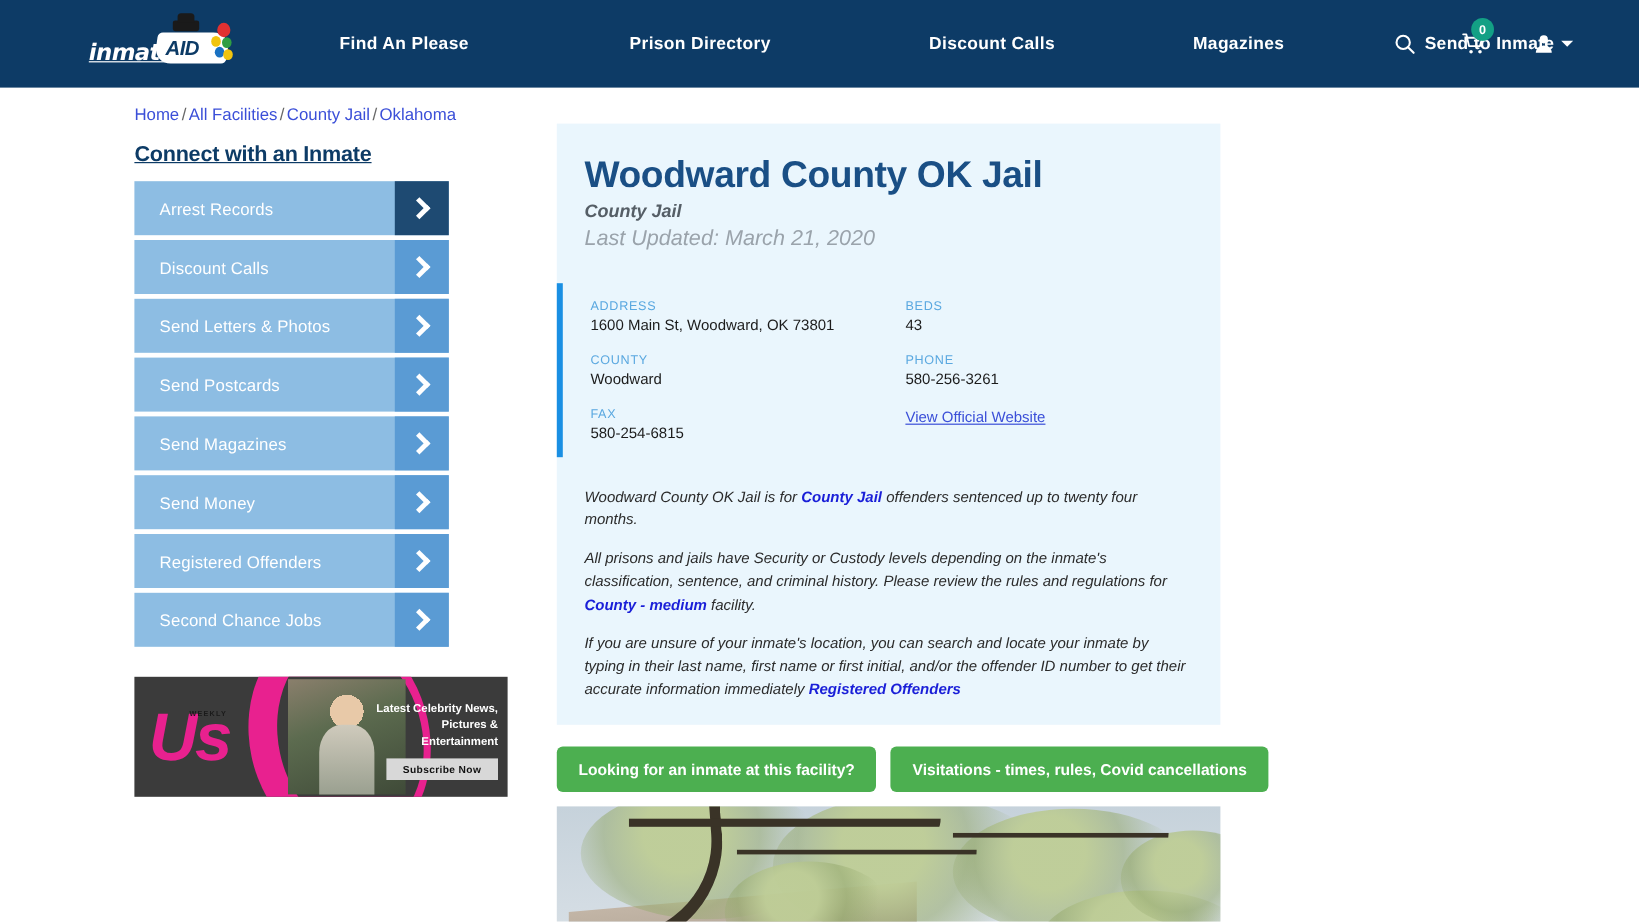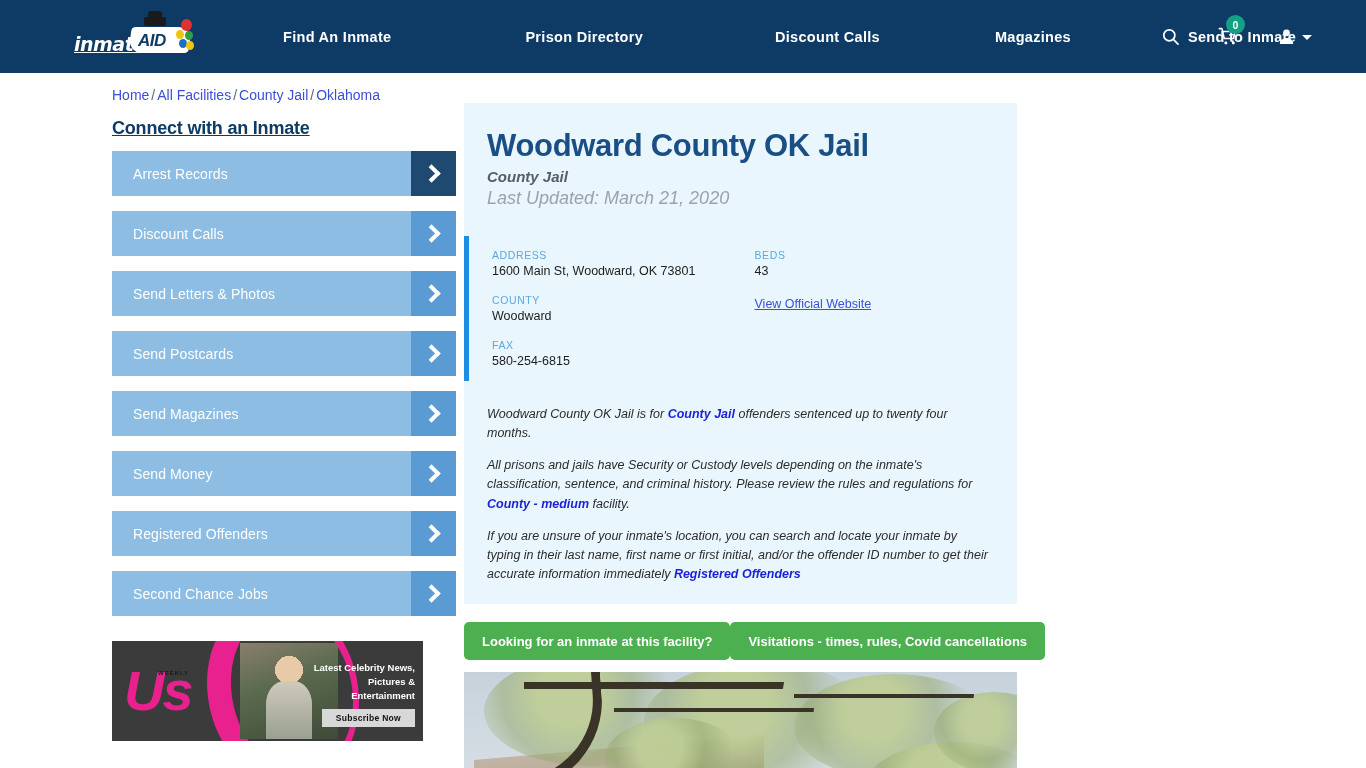--- a/index.html
+++ b/index.html
@@ -153,26 +153,26 @@
   .sidebar-title {
     font-size: 18px;
     font-weight: bold;
     color: #0d3b66;
     text-decoration: underline;
     margin-bottom: 12px;
     letter-spacing: -0.2px;
   }
 
   .side-btn {
-    width: 344px;
+    width: 262px;
     height: 45px;
     background: #8dbde3;
     display: flex;
     align-items: center;
-    margin-bottom: 15px;
+    margin-bottom: 4px;
     cursor: pointer;
     position: relative;
   }
   .side-btn-label {
     color: #ffffff;
     font-size: 14px;
     padding-left: 21px;
     letter-spacing: 0.1px;
   }
   .side-arrow {
@@ -332,20 +332,21 @@
     color: #2b2b2b;
     line-height: 1.53;
     margin-bottom: 13px;
   }
   .para:last-child { margin-bottom: 0; }
   .para b { color: #1a1fd8; font-weight: bold; }
 
   
   .green-row {
     display: flex;
+    gap: 12px;
     margin-top: 18px;
   }
   .green-btn {
     background: #4caf50;
     color: #ffffff;
     font-size: 13px;
     font-weight: bold;
     border: none;
     border-radius: 5px;
     height: 38px;
@@ -415,21 +416,21 @@
     <div class="logo-balloons">
       <span class="bl bl1"></span>
         <span class="bl bl2"></span>
         <span class="bl bl3"></span>
       <span class="bl bl4"></span>
         <span class="bl bl5"></span>
     </div>
   </div>
 
   <div class="nav">
-    <div class="nav-item">Find An Inmate</div>
+    <div class="nav-item">Find An Please</div>
     <div class="nav-sp-1"></div>
     <div class="nav-item">Prison Directory</div>
     <div class="nav-sp-2"></div>
     <div class="nav-item">Discount Calls</div>
     <div class="nav-sp-3"></div>
     <div class="nav-item">Magazines</div>
     <div class="nav-sp-4"></div>
     <div class="nav-item">
       <span>Send to Inmate</span><span class="caret"></span>
     </div>
@@ -551,20 +552,24 @@
             <div class="det-label">FAX</div>
             <div class="det-value">580-254-6815</div>
           </div>
         </div>
         <div class="det-col">
           <div class="det-block">
             <div class="det-label">BEDS</div>
             <div class="det-value">43</div>
           </div>
           <div class="det-block">
+            <div class="det-label">PHONE</div>
+            <div class="det-value">580-256-3261</div>
+          </div>
+          <div class="det-block">
             <div class="det-label"></div>
             <a class="det-link">View Official Website</a>
           </div>
         </div>
       </div>
 
       <div class="paras">
         <div class="para"><span>Woodward County OK Jail is for </span><b>County Jail</b><span> offenders sentenced up to twenty four months.</span></div>
         <div class="para"><span>All prisons and jails have Security or Custody levels depending on the inmate's classification, sentence, and criminal history. Please review the rules and regulations for </span><b>County - medium</b><span> facility.</span></div>
         <div class="para"><span>If you are unsure of your inmate's location, you can search and locate your inmate by typing in their last name, first name or first initial, and/or the offender ID number to get their accurate information immediately </span><b>Registered Offenders</b></div>

